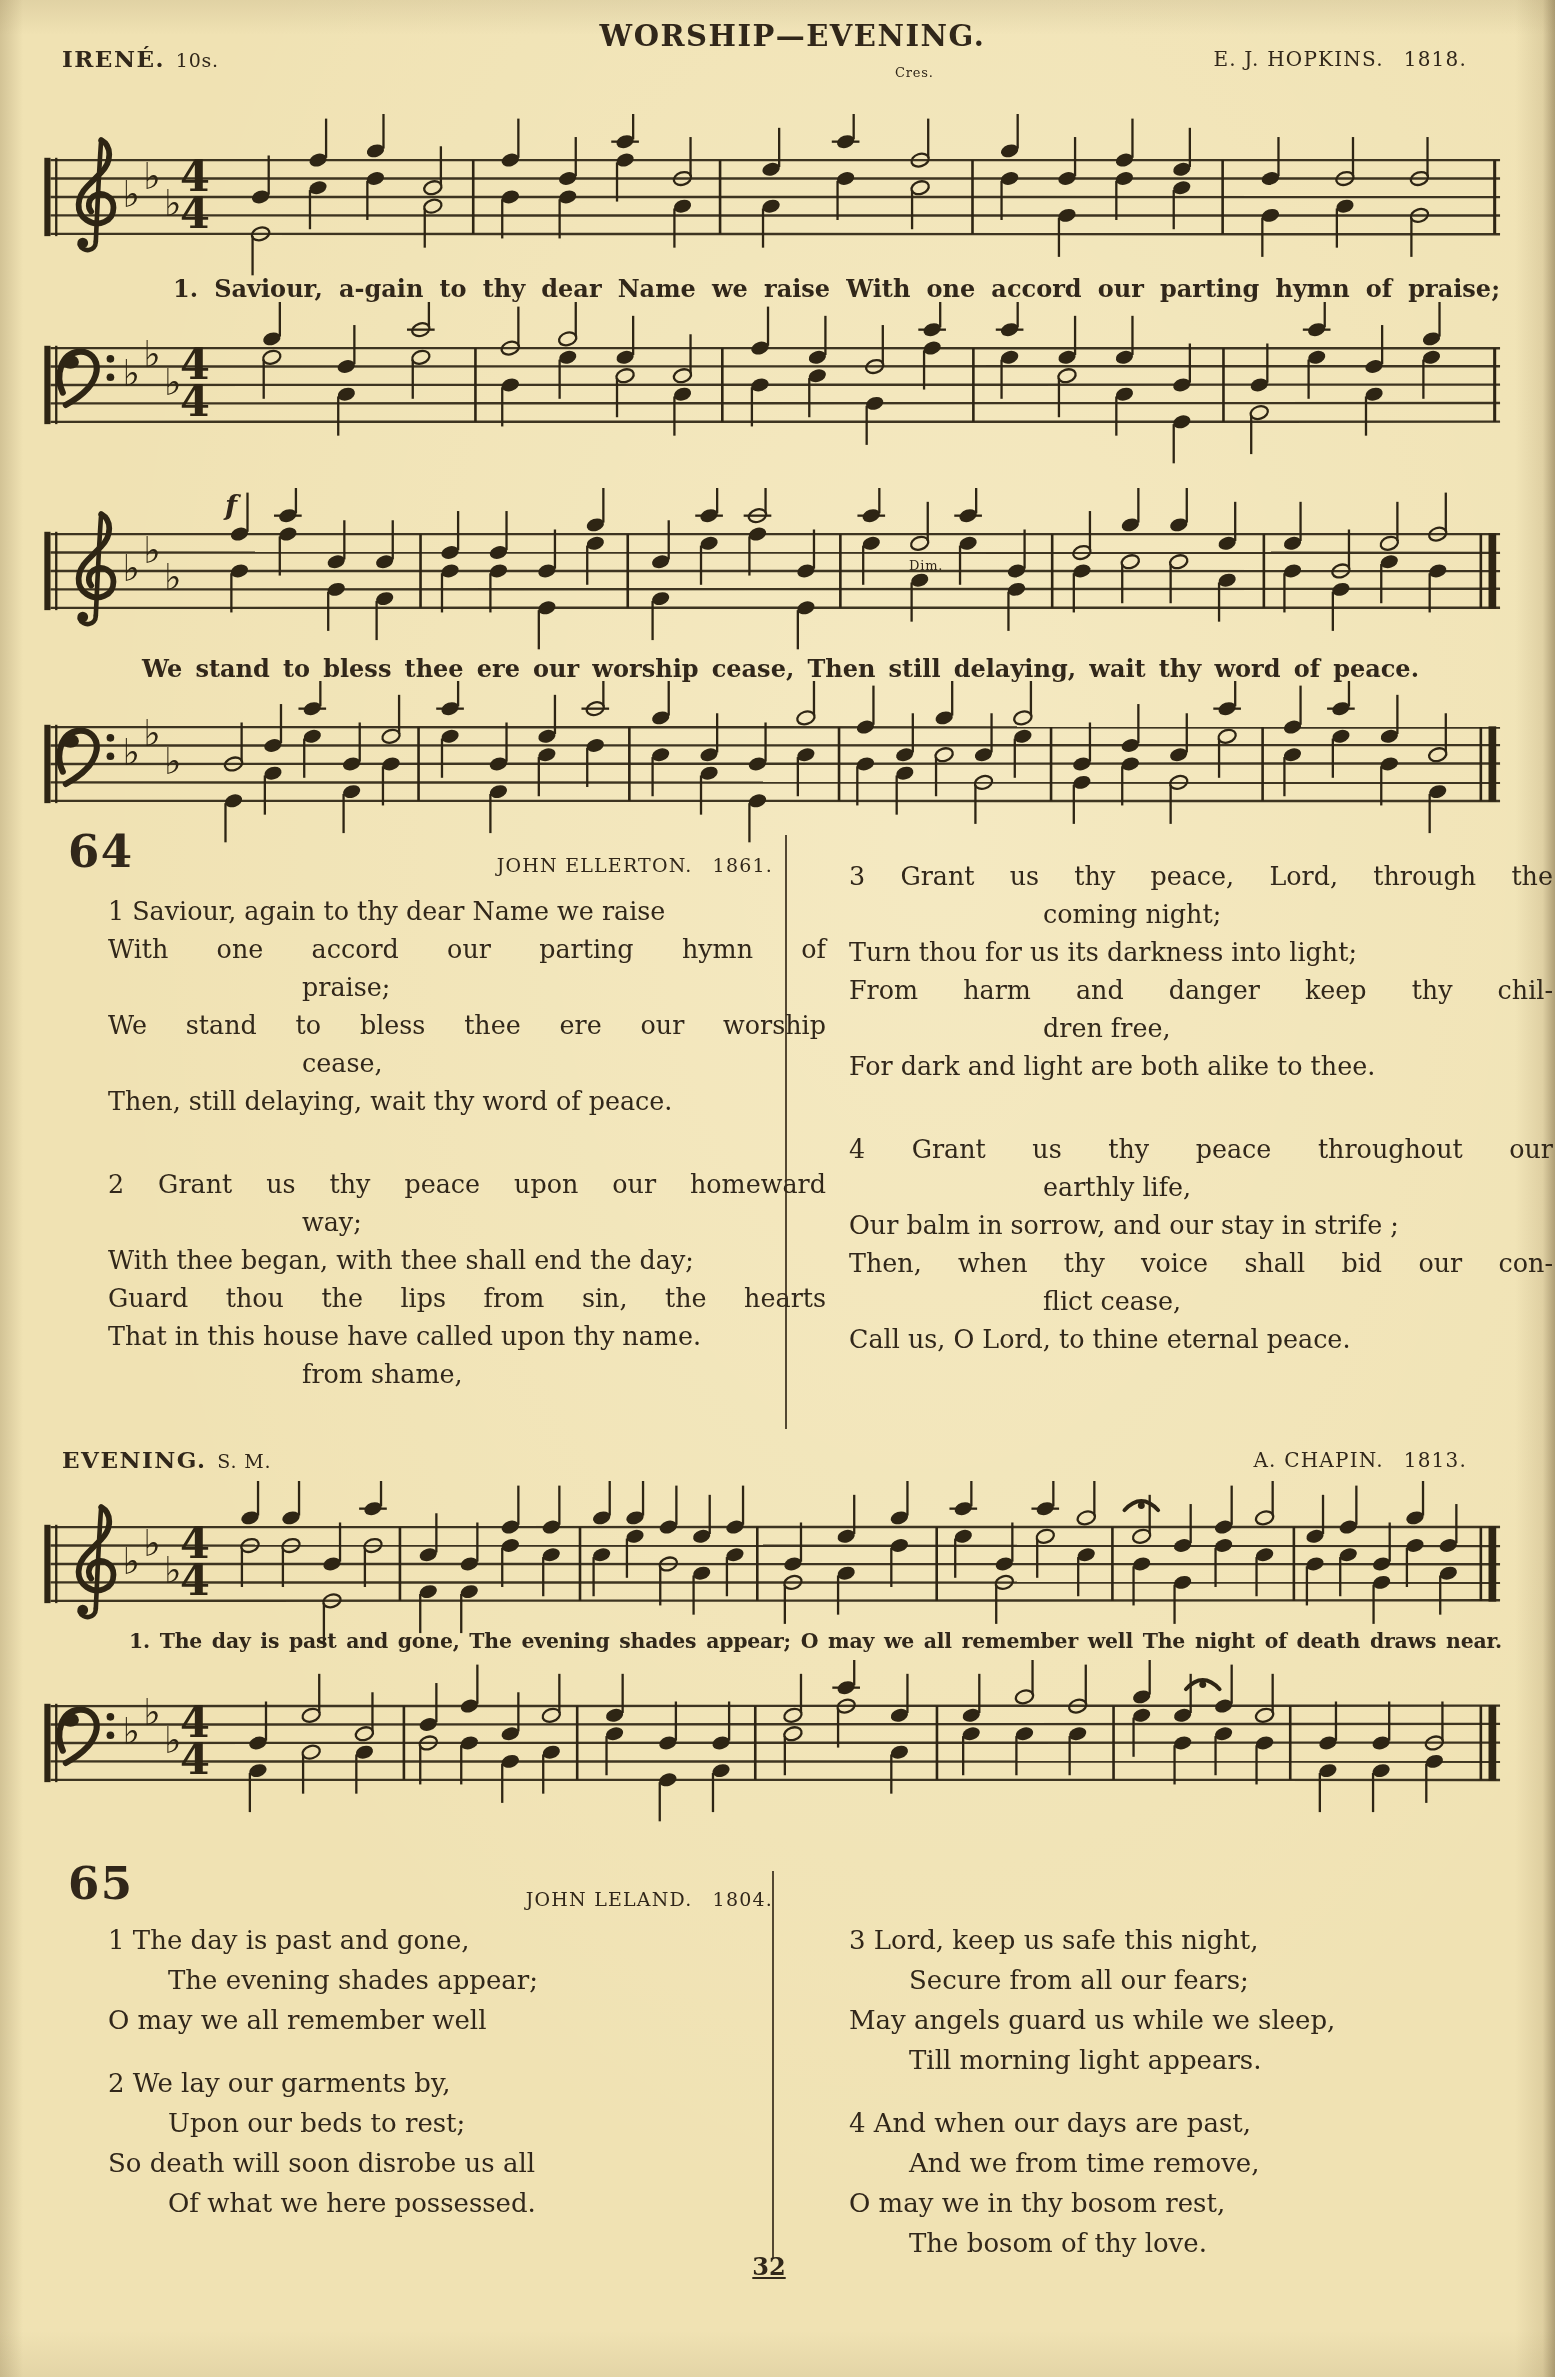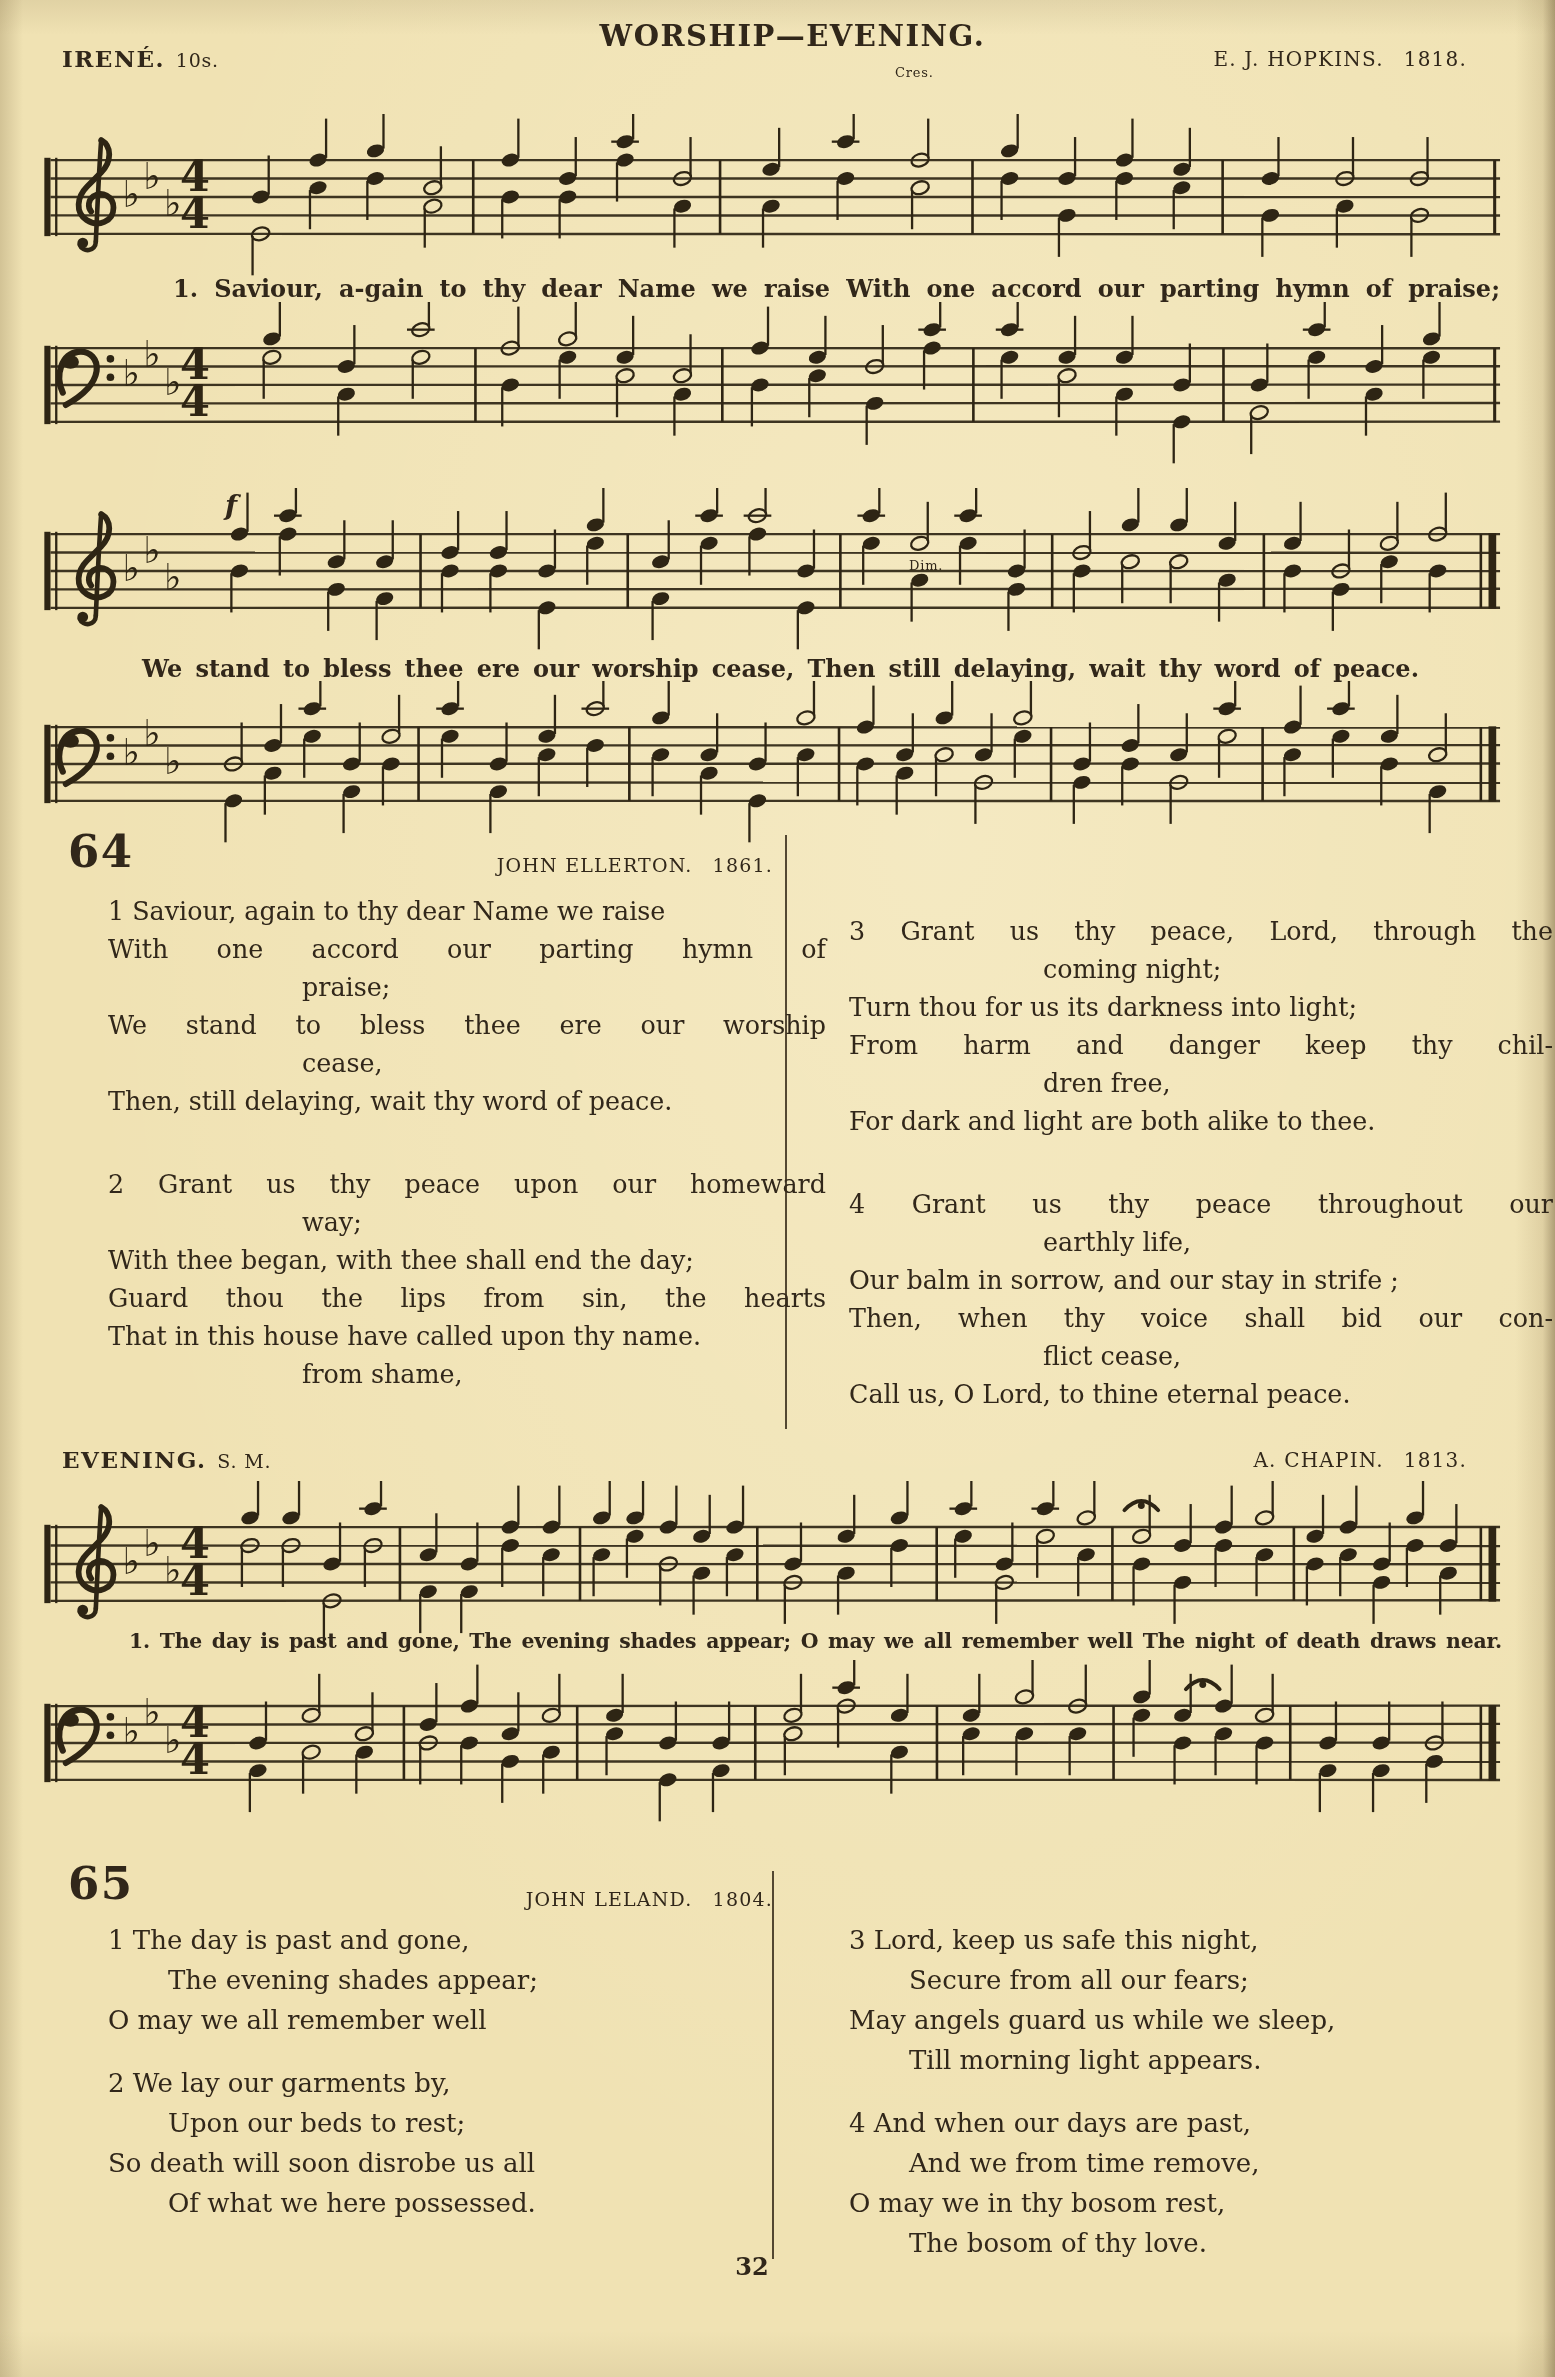--- a/index.html
+++ b/index.html
@@ -551,21 +551,21 @@
       </div>
       <div class="verse">
         <div class="line j">2 Grant us thy peace upon our homeward</div>
         <div class="line i1">way;</div>
         <div class="line">With thee began, with thee shall end the day;</div>
         <div class="line j">Guard thou the lips from sin, the hearts</div>
         <div class="line">That in this house have called upon thy name.</div>
         <div class="line i1">from shame,</div>
       </div>
     </div>
-  <div class="abs verses h64" style="left:801px;top:912px;width:704px;">
+  <div class="abs verses h64" style="left:801px;top:857px;width:704px;">
       <div class="verse">
         <div class="line j">3 Grant us thy peace, Lord, through the</div>
         <div class="line i1">coming night;</div>
         <div class="line">Turn thou for us its darkness into light;</div>
         <div class="line j">From harm and danger keep thy chil-</div>
         <div class="line i1">dren free,</div>
         <div class="line">For dark and light are both alike to thee.</div>
       </div>
       <div class="verse">
         <div class="line j">4 Grant us thy peace throughout our</div>
@@ -887,16 +887,16 @@
       </div>
       <div class="verse">
         <div class="line">4 And when our days are past,</div>
         <div class="line i1">And we from time remove,</div>
         <div class="line">O may we in thy bosom rest,</div>
         <div class="line i1">The bosom of thy love.</div>
       </div>
     </div>
   <div class="abs col-divider" style="left:772px;top:1871px;height:388px;"></div>
 
-  <div class="abs page-number" style="left:721px;top:2252px;width:62px;">32</div>
+  <div class="abs page-number" style="left:738px;top:2252px;width:62px;text-decoration:underline;">32</div>
 
 </div>
 
 
 </body></html>

